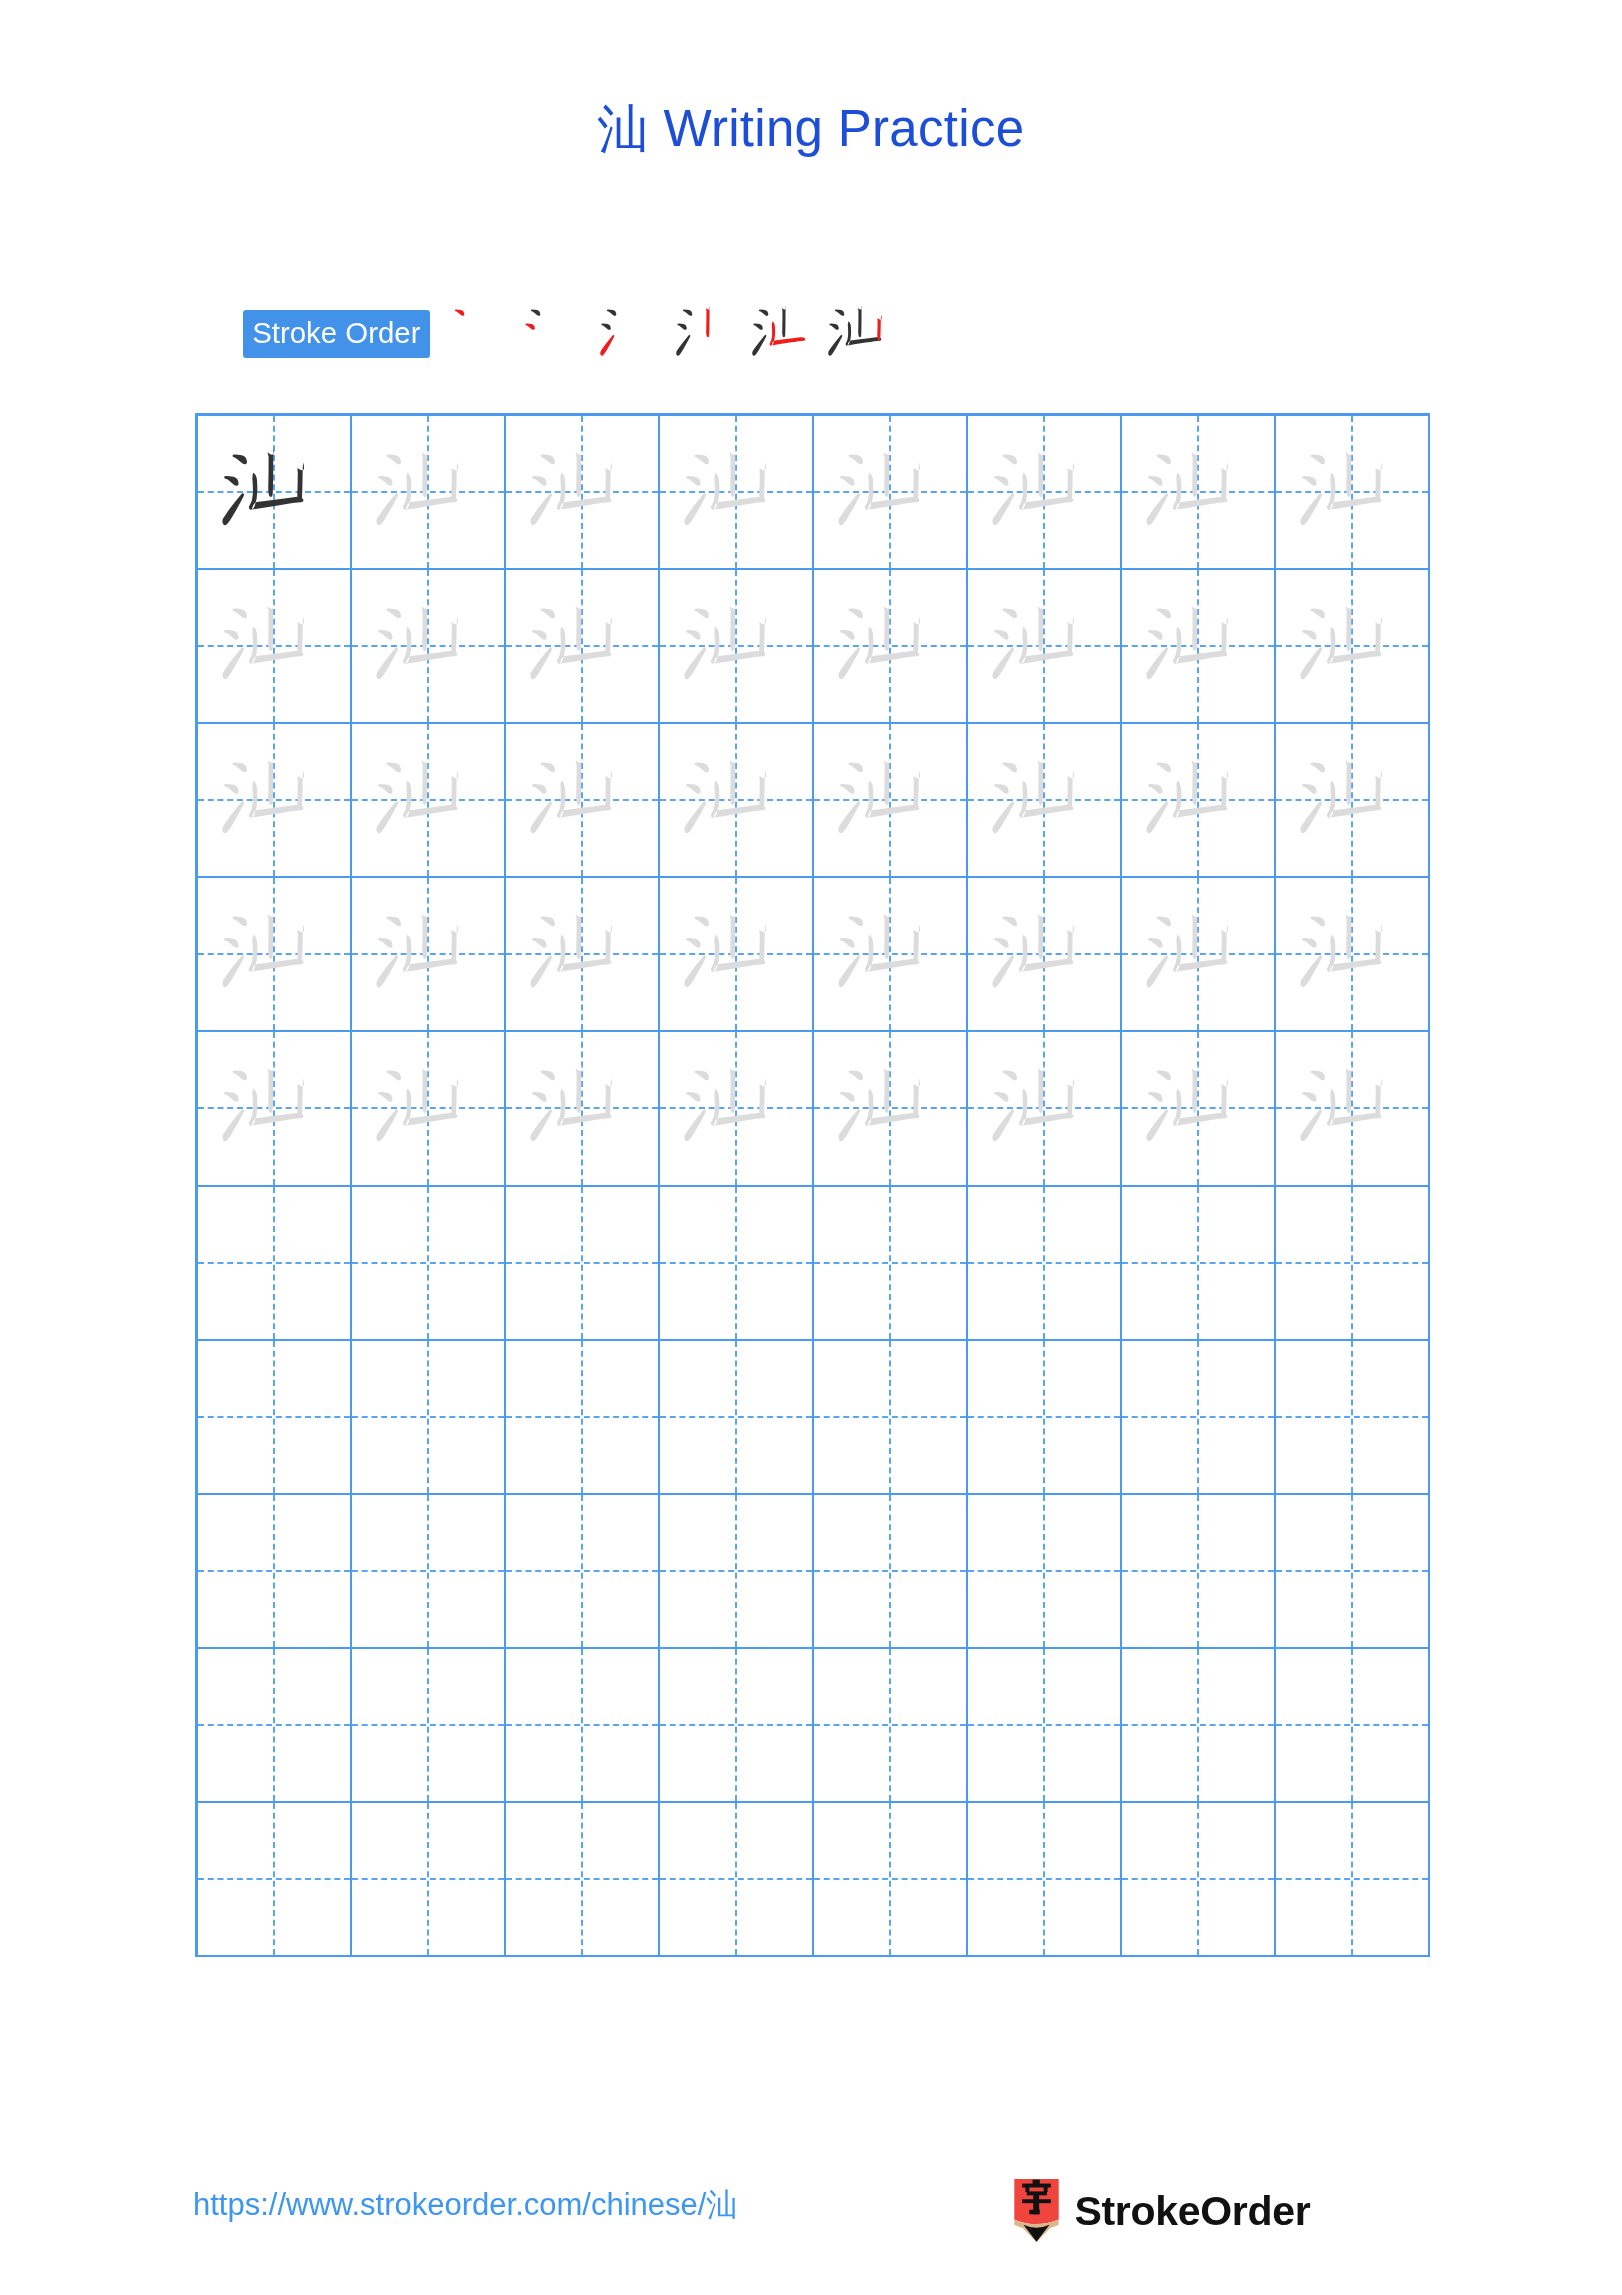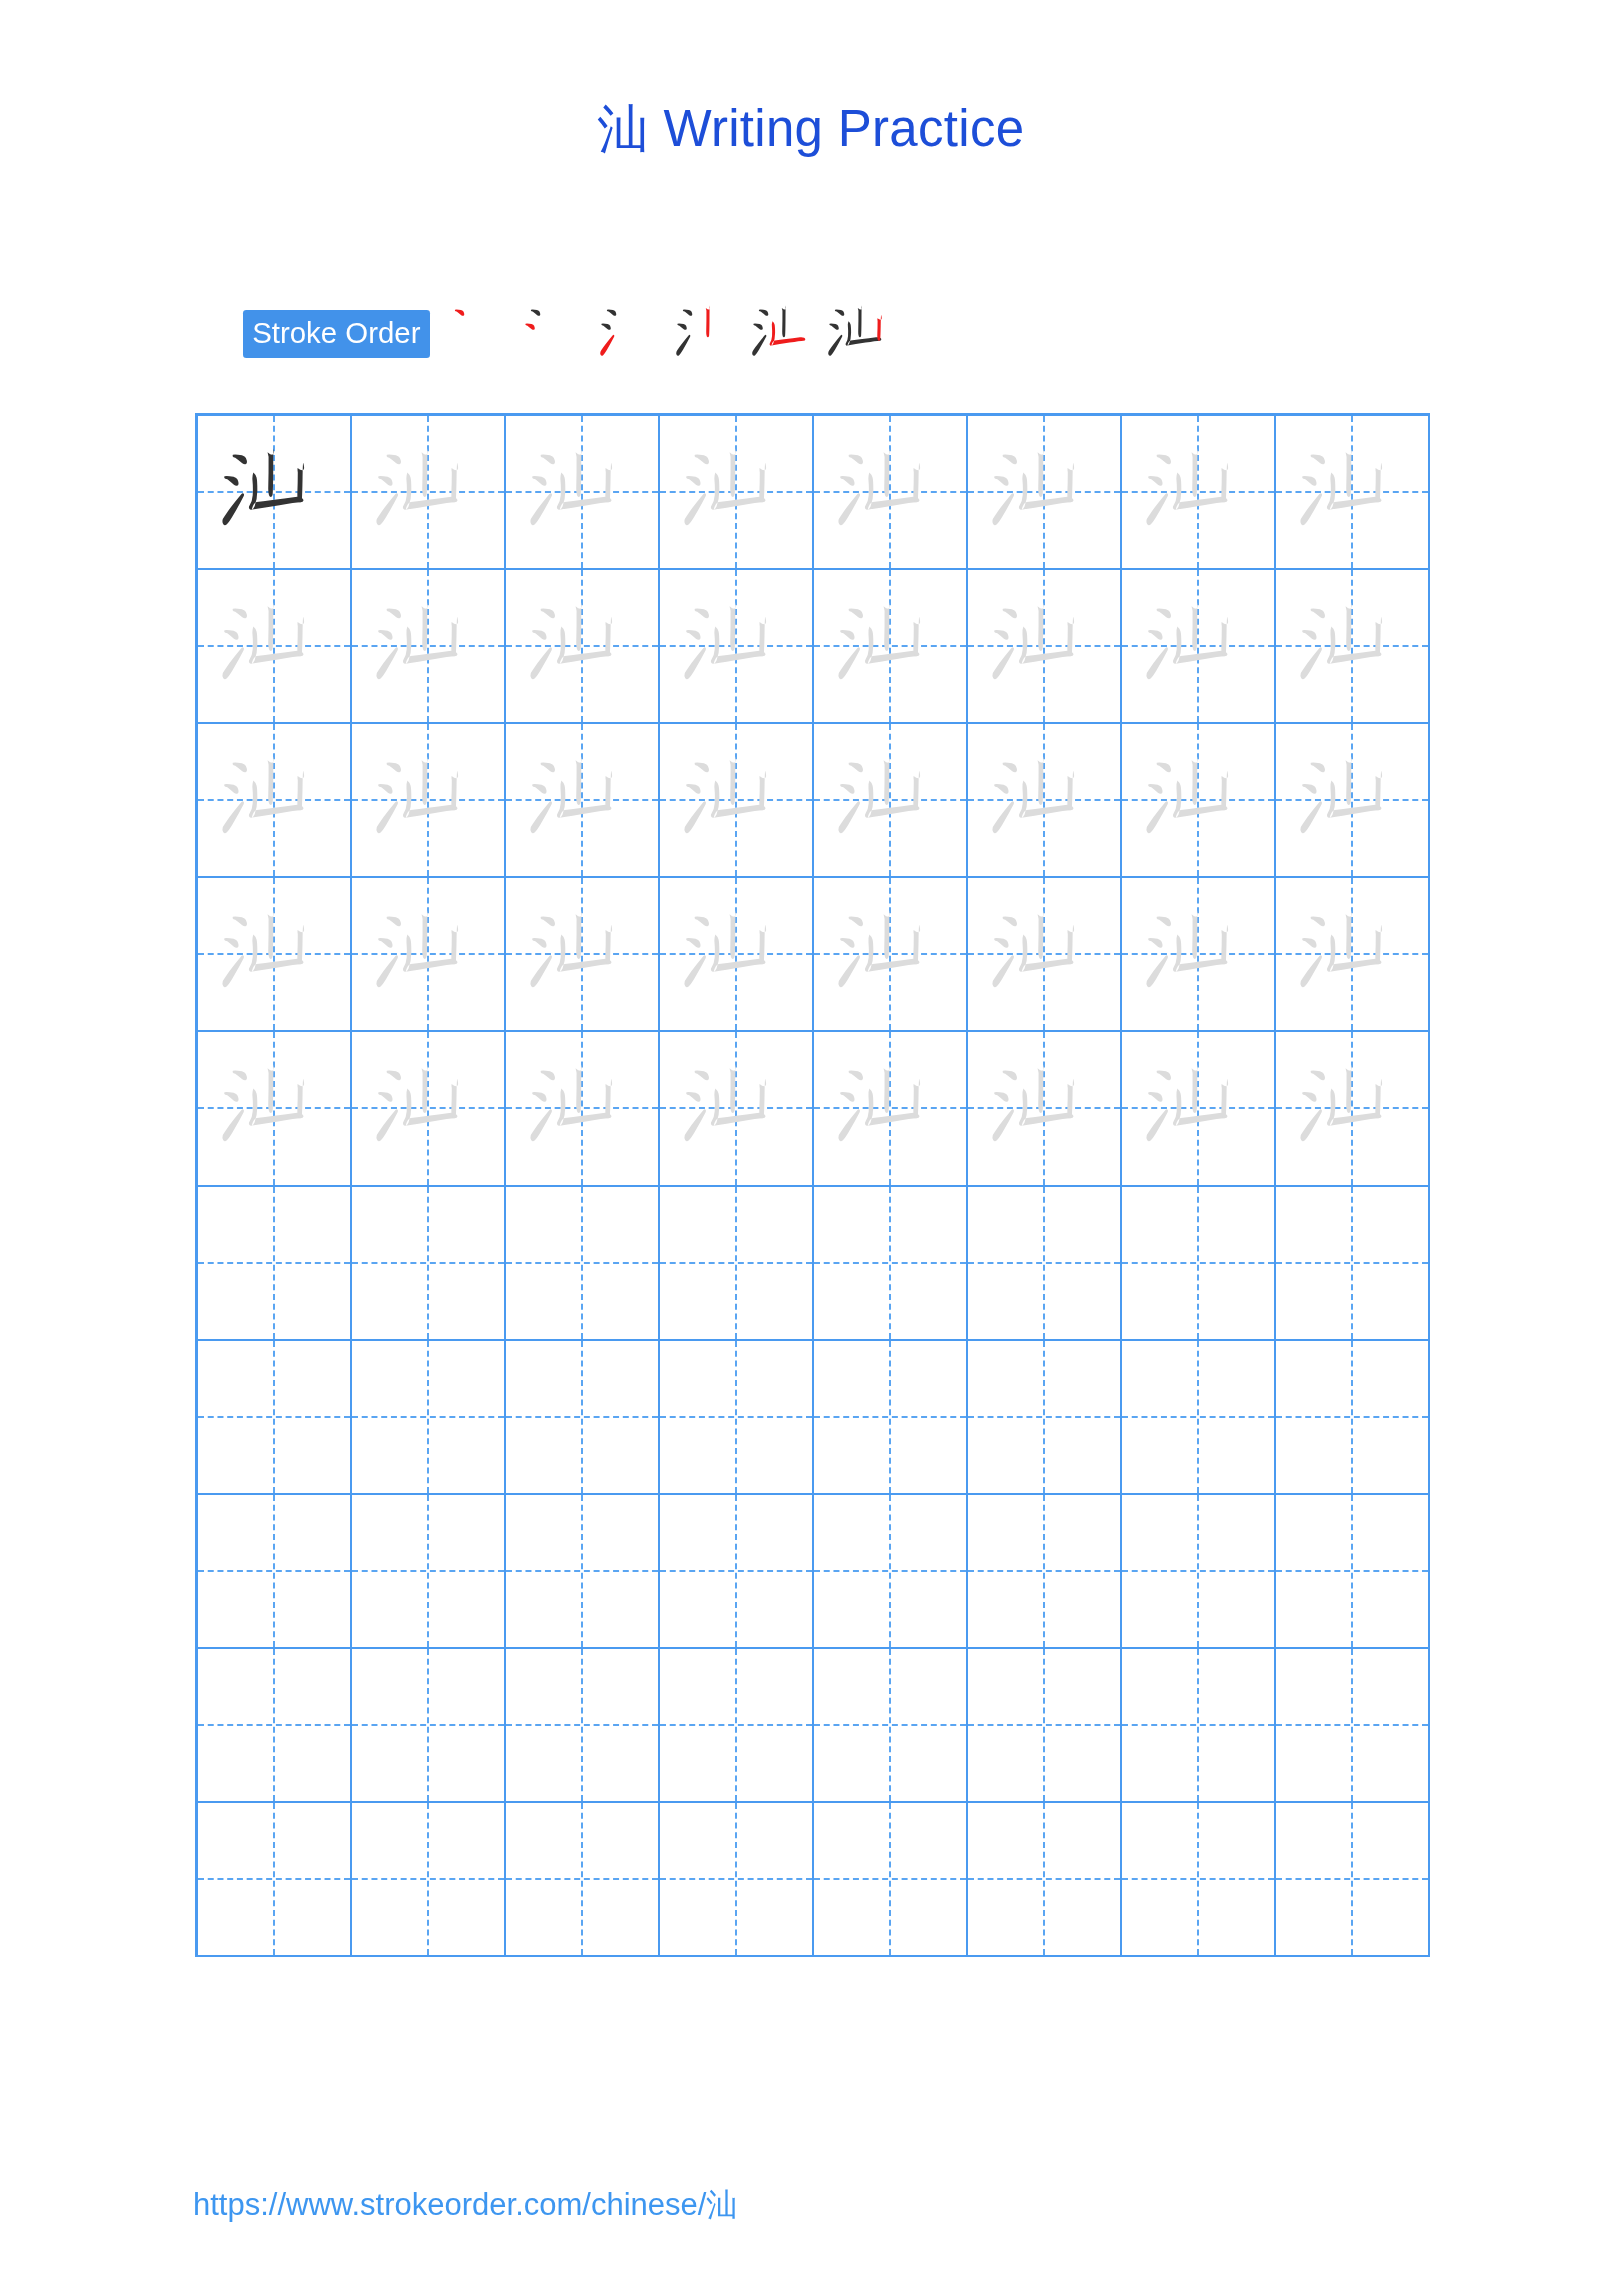--- a/index.html
+++ b/index.html
@@ -823,14 +823,35 @@
     <div class="grid-cell"></div>
     <div class="grid-cell"></div>
     <div class="grid-cell"></div>
     <div class="grid-cell"></div>
     <div class="grid-cell"></div>
     <div class="grid-cell"></div>
   </div>
 
 <div class="footer">
   <div class="footer-url">https://www.strokeorder.com/chinese/汕</div>
+  <div class="footer-brand">
+    <div class="brand-mark">
+      <svg viewBox="0 0 72 98" width="47" height="64">
+        <path d="M2 0 H70 V62 Q36 76 2 62 Z" fill="#f0443f"></path>
+        <path d="M2 62 Q36 76 70 62 L70 70 Q36 86 2 70 Z" fill="#dcb68c"></path>
+        <path d="M6 66 Q36 82 66 66 L36 97 Z" fill="#dcb68c"></path>
+        <path d="M16 70 Q36 79 56 70 L36 96 Z" fill="#111111"></path>
+        <g fill="#111111">
+          <rect x="14" y="7" width="44" height="6"></rect>
+          <rect x="30" y="1" width="11" height="8"></rect>
+          <rect x="19" y="8" width="6" height="12"></rect>
+          <rect x="47" y="8" width="6" height="12"></rect>
+          <rect x="21" y="19" width="31" height="6"></rect>
+          <rect x="14" y="31" width="44" height="6"></rect>
+          <rect x="31" y="24" width="9" height="30"></rect>
+          <path d="M31 47 H41 V54 H25 V47 Z"></path>
+        </g>
+      </svg>
+    </div>
+    <div class="brand-name">StrokeOrder</div>
+  </div>
 </div>
 
 
 </body></html>

